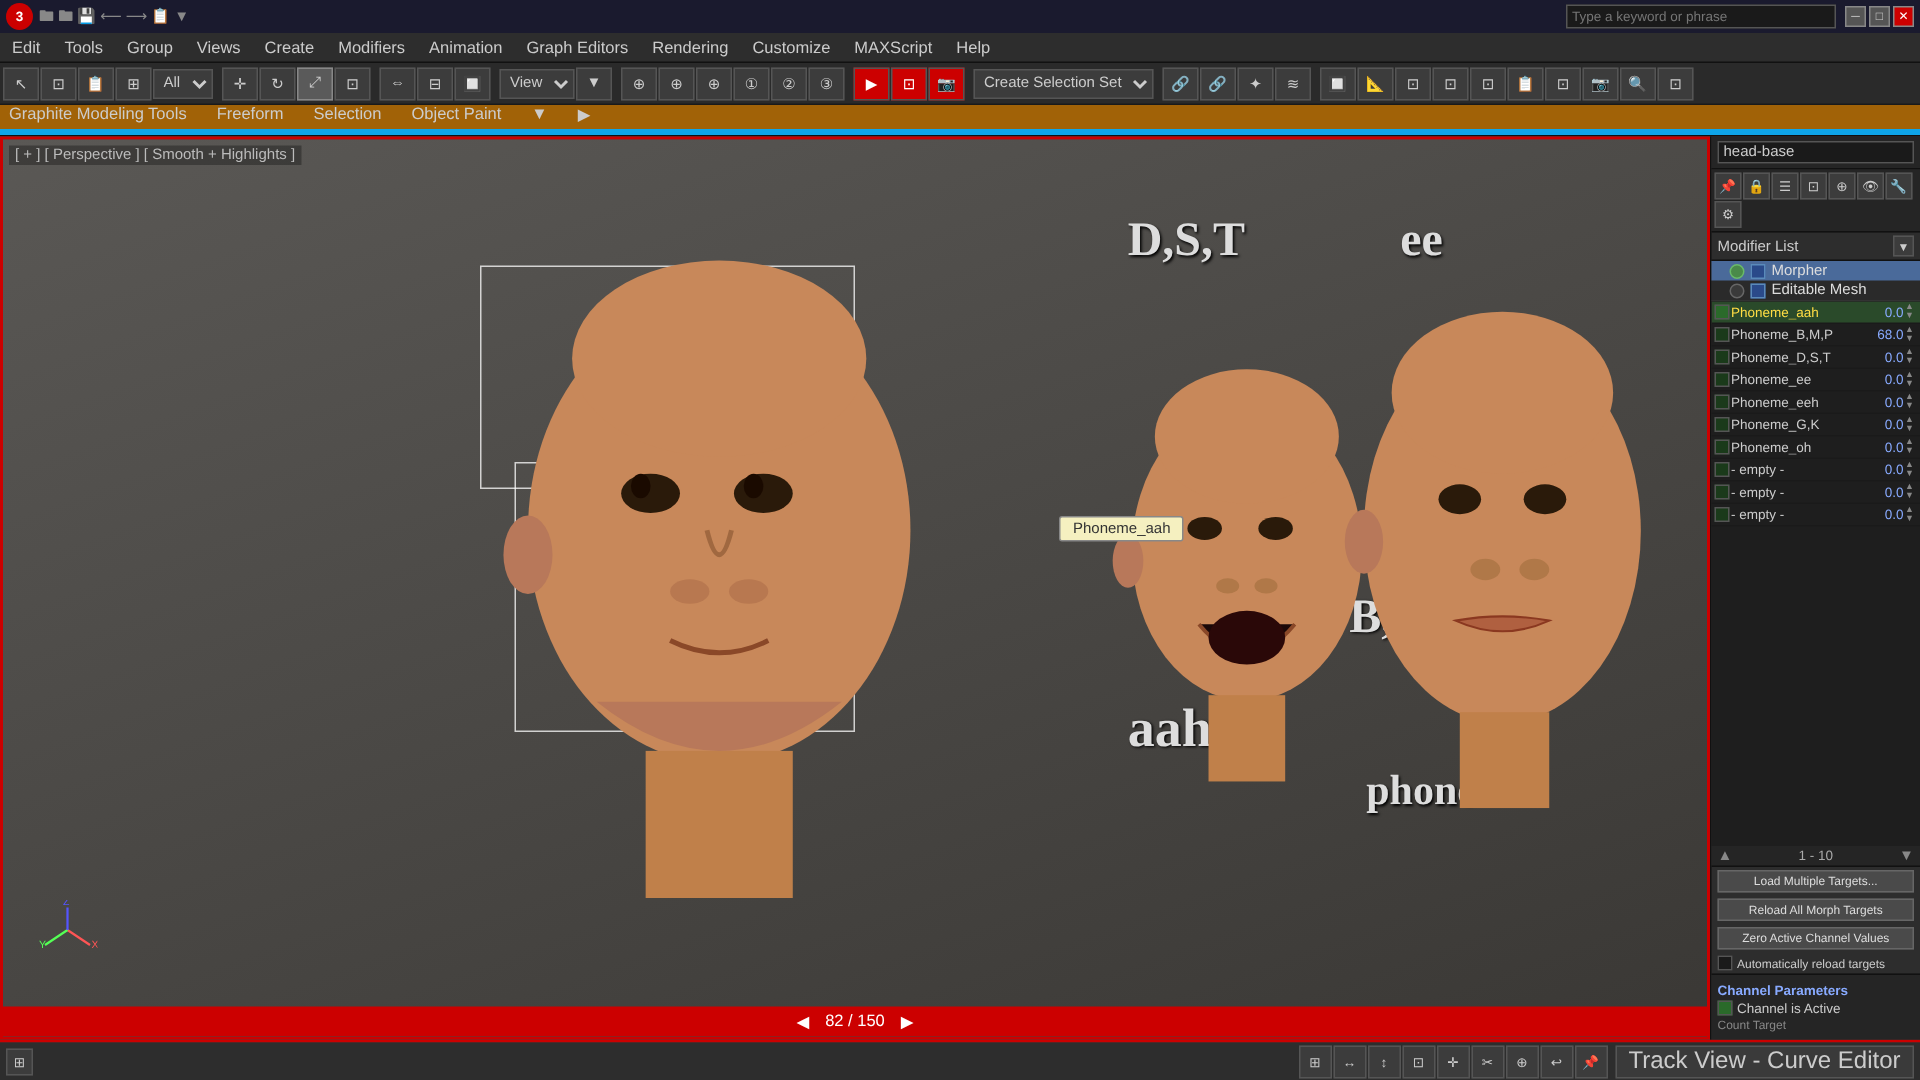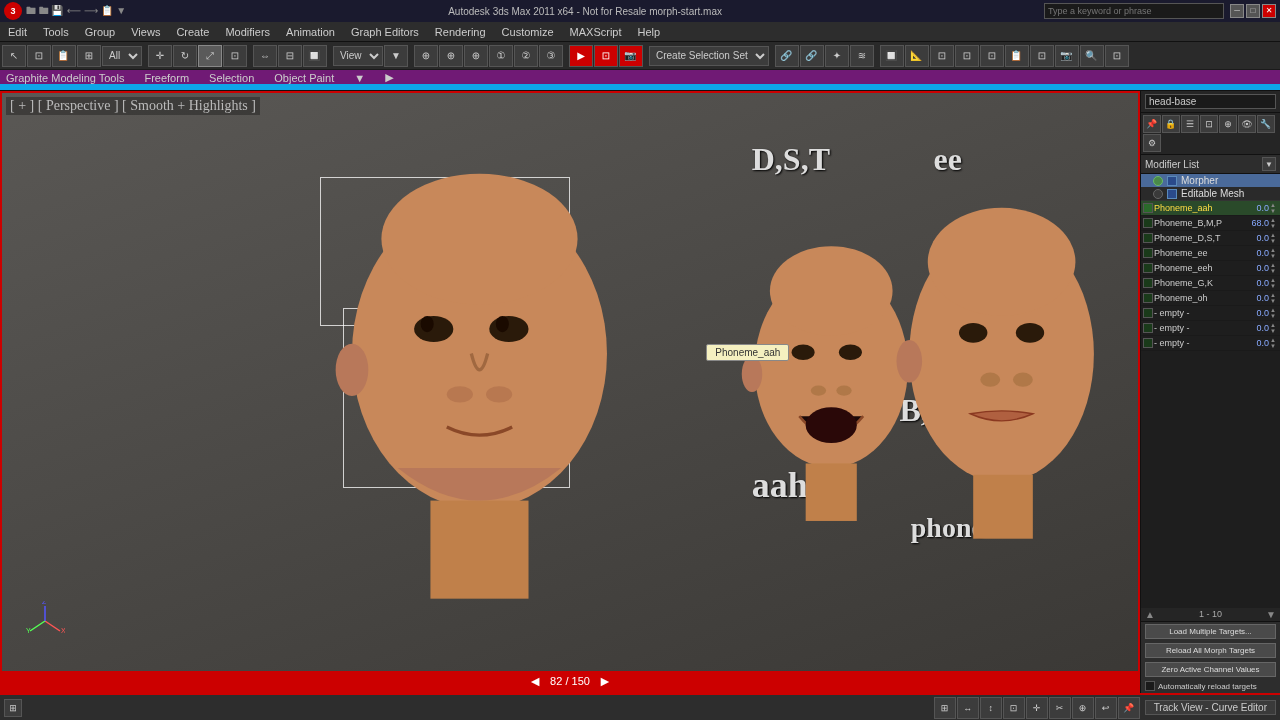--- a/index.html
+++ b/index.html
@@ -17,29 +17,29 @@
 
     
     #toolbars { background: #2a2a2a; border-bottom: 1px solid #111; }
     .toolbar-row { height: 28px; display: flex; align-items: center; padding: 0 2px; gap: 1px; border-bottom: 1px solid #1a1a1a; }
     .tb-btn { width: 24px; height: 22px; background: #3c3c3c; border: 1px solid #555; display: flex; align-items: center; justify-content: center; cursor: pointer; font-size: 10px; color: #ccc; }
     .tb-btn.active { background: #5a5a5a; border-color: #888; }
     .tb-sep { width: 4px; height: 22px; }
     .tb-select { height: 20px; background: #3c3c3c; border: 1px solid #555; color: #ccc; font-size: 10px; padding: 0 2px; }
 
     
-    #graphite-bar { height: 20px; background: #701a75; display: flex; align-items: flex-end; padding: 0 6px; gap: 20px; border-bottom: 6px solid #0ea5e9; }
+    #graphite-bar { height: 20px; background: #a16207; display: flex; align-items: flex-start; padding: 0 6px; gap: 20px; border-bottom: 4px solid #0ea5e9; }
     #graphite-bar span { color: #ccc; font-size: 11px; cursor: pointer; }
 
     
     #main { display: flex; width: 100%; height: calc(720px - 22px - 20px - 56px - 20px); }
 
     
     #viewport { flex: 1; background: #4a4a4a; position: relative; overflow: hidden; border-right: 2px solid #c00; }
-    #viewport-header { position: absolute; top: 4px; left: 4px; z-index: 10; color: #bbb; font-size: 14px; background: rgba(0,0,0,0.3); padding: 1px 4px; font-family: Liberation Serif, serif; }
+    #viewport-header { position: absolute; top: 4px; left: 4px; z-index: 10; color: #bbb; font-size: 10px; background: rgba(0,0,0,0.3); padding: 1px 4px; }
     #viewport-canvas { width: 100%; height: 100%; background: linear-gradient(135deg, #5a5a5a 0%, #4a4a4a 50%, #3a3a3a 100%); position: relative; }
 
     
     #tooltip-phoneme { position: absolute; background: #f5f0c0; color: #333; font-size: 10px; padding: 2px 6px; border: 1px solid #888; border-radius: 2px; }
 
     
     #timeline-bar { position: absolute; bottom: 0; left: 0; right: 0; height: 20px; background: #c00; display: flex; align-items: center; justify-content: center; color: white; font-size: 11px; }
 
     
     #right-panel { width: 140px; background: #2d2d2d; border-left: 1px solid #111; display: flex; flex-direction: column; }
@@ -82,21 +82,20 @@
     #viewport { border: 2px solid #c00; }
   </style>
 </head>
 <body>
 
 <div id="titlebar">
   <div style="display:flex;align-items:center;gap:4px;">
     <div style="width:18px;height:18px;background:#c00;border-radius:50%;display:flex;align-items:center;justify-content:center;font-size:9px;color:white;font-weight:bold;">3</div>
     <span style="color:#888;font-size:10px;">🖿 🖿 💾 ⟵ ⟶ 📋 ▼</span>
   </div>
-  <div class="title">Autodesk 3ds Max 2011 x64 - Not for Resale  morph-start.max</div>
   <div style="display:flex;align-items:center;gap:6px;">
     <input type="text" style="width: 180px; height: 16px; background: rgb(26, 26, 26); border: 1px solid rgb(85, 85, 85); color: rgb(204, 204, 204); font-size: 9px; padding: 0px 3px;" placeholder="Type a keyword or phrase">
     <div class="winbtns" style="display:flex;gap:2px;">
       <div class="winbtn">─</div>
       <div class="winbtn">□</div>
       <div class="winbtn" style="background:#c00;color:white;">✕</div>
     </div>
   </div>
 </div>
 
@@ -407,20 +406,28 @@
 
     <div class="rp-btn" style="font-size:8px;">Load Multiple Targets...</div>
     <div class="rp-btn" style="font-size:8px;">Reload All Morph Targets</div>
     <div class="rp-btn" style="font-size:8px;">Zero Active Channel Values</div>
 
     <div style="display:flex;align-items:center;gap:3px;padding:2px 4px;">
       <div style="width:10px;height:10px;border:1px solid #555;background:#1a1a1a;"></div>
       <span style="font-size:8px;color:#ccc;">Automatically reload targets</span>
     </div>
 
+    <div id="ch-params">
+      <div class="ch-params-title">Channel Parameters</div>
+      <div class="ch-checkbox-row">
+        <div class="ch-checkbox checked"></div>
+        <span class="ch-checkbox-label">Channel is Active</span>
+      </div>
+      <div style="font-size:8px;color:#888;padding:1px 0;">Count Target</div>
+    </div>
   </div>
 
 </div>
 
 <div id="bottom-section" style="background:#1a1a1a;border-top:2px solid #c00;">
 
   <div id="tv-header" style="height:26px;background:#2d2d2d;display:flex;align-items:center;padding:0 4px;gap:1px;border-bottom:1px solid #111;">
     <div style="width:18px;height:18px;background:#3c3c3c;border:1px solid #555;display:flex;align-items:center;justify-content:center;font-size:9px;color:#ccc;">⊞</div>
     <div style="flex:1;"></div>
 
@@ -429,16 +436,16 @@
       <div class="rp-tb-btn" style="width:22px;height:22px;">↔</div>
       <div class="rp-tb-btn" style="width:22px;height:22px;">↕</div>
       <div class="rp-tb-btn" style="width:22px;height:22px;">⊡</div>
       <div class="rp-tb-btn" style="width:22px;height:22px;">✛</div>
       <div class="rp-tb-btn" style="width:22px;height:22px;">✂</div>
       <div class="rp-tb-btn" style="width:22px;height:22px;">⊕</div>
       <div class="rp-tb-btn" style="width:22px;height:22px;">↩</div>
       <div class="rp-tb-btn" style="width:22px;height:22px;">📌</div>
     </div>
 
-    <div style="background:#3a3a3a;border:1px solid #555;padding:1px 8px;font-size:10px;color:#ccc;margin-left:4px;">Track View - Curve Editor</div>
+    <div style="background:#3a3a3a;border:1px solid #555;padding:1px 8px;font-size:16px;color:#ccc;margin-left:4px;">Track View - Curve Editor</div>
   </div>
 
 </div>
 
 </body></html>

